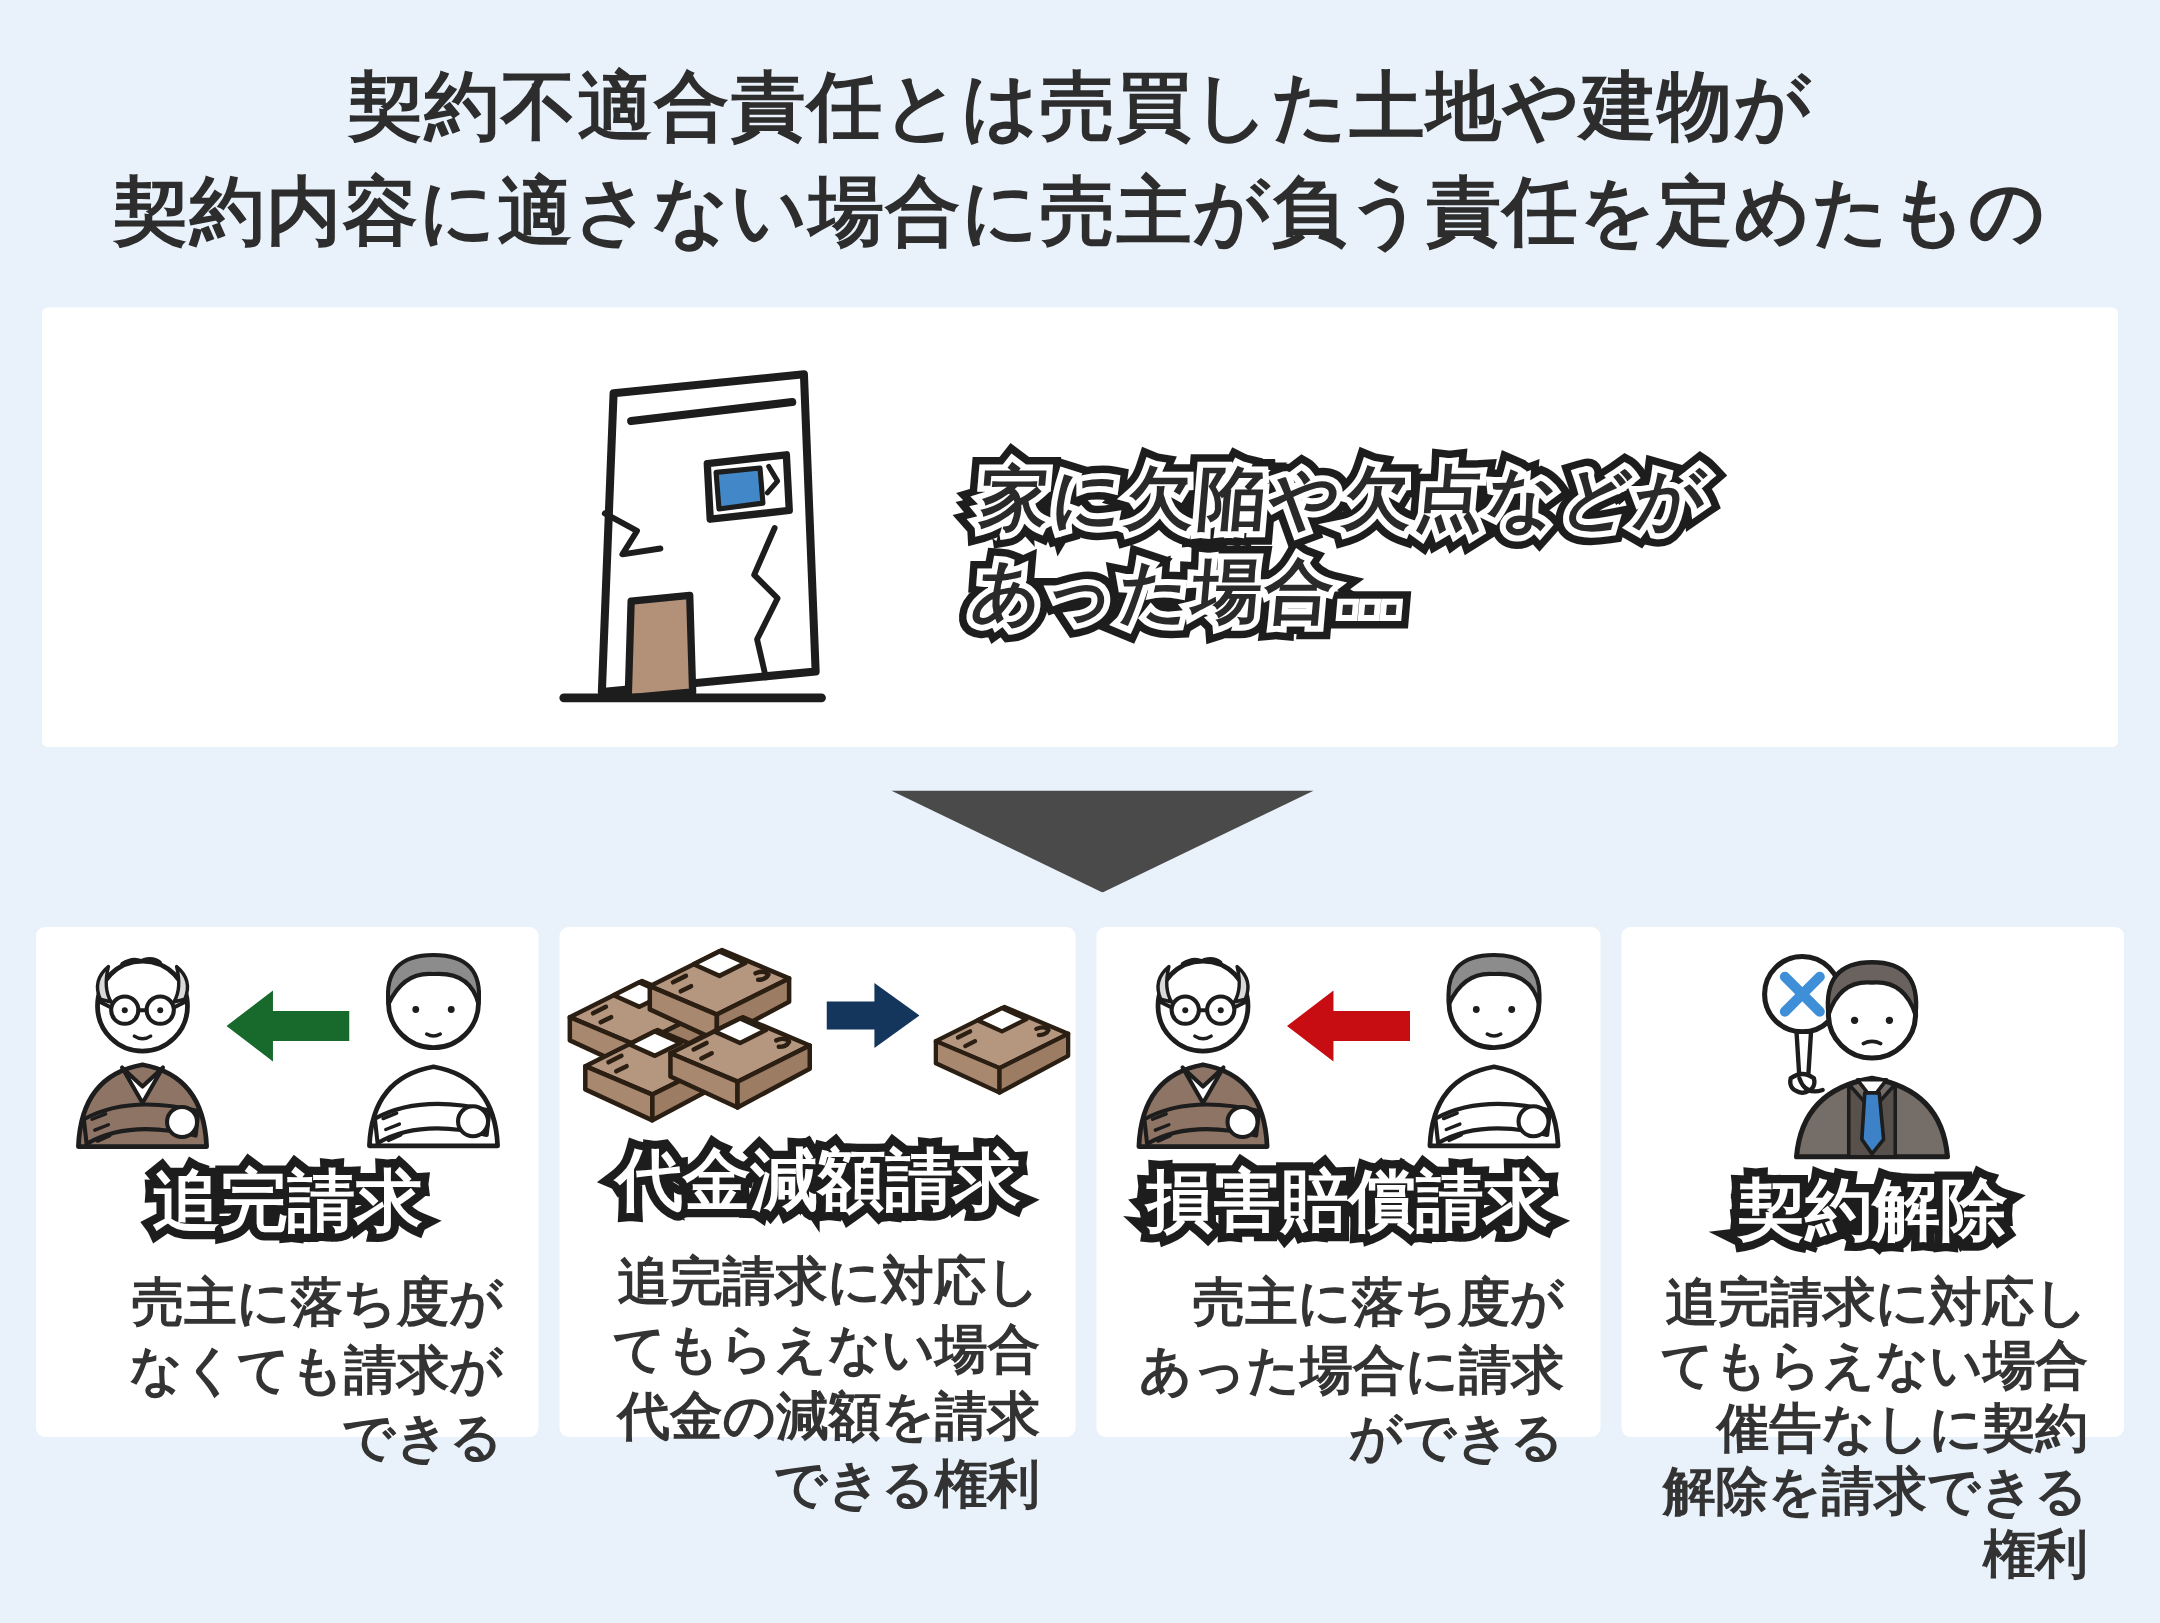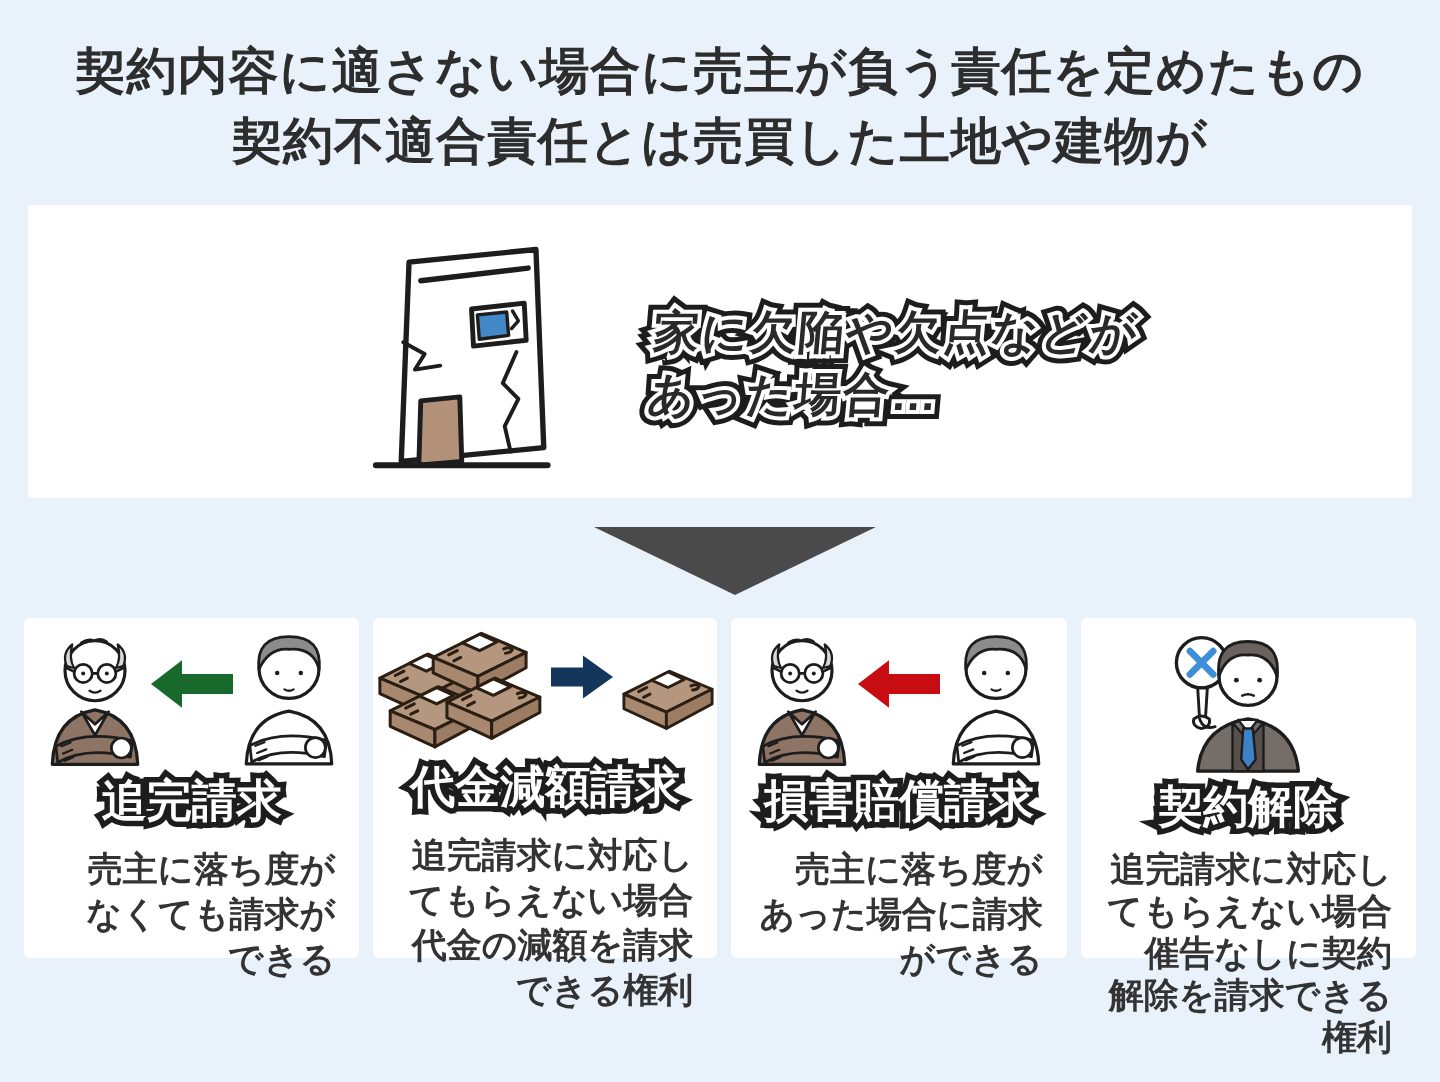--- a/index.html
+++ b/index.html
@@ -127,22 +127,22 @@
       <circle cx="68" cy="56" r="2.5" fill="#1d1d1d" stroke="none"></circle>
       <circle cx="92" cy="56" r="2.5" fill="#1d1d1d" stroke="none"></circle>
       <path d="M74,72 q6,-3 12,0" fill="none" stroke-width="2.5"></path>
     </g>
   </defs>
 </svg>
 
 <div class="page">
 
   <div class="main-title">
+    <div>契約不適合責任とは売買した土地や建物が</div>
     <div>契約内容に適さない場合に売主が負う責任を定めたもの</div>
-    <div>契約不適合責任とは売買した土地や建物が</div>
   </div>
 
   <div class="hero-panel">
     <svg class="house-svg" viewBox="0 0 210 260" stroke="#1d1d1d" stroke-linejoin="round" stroke-linecap="round">
       <polygon points="40,38 170,25 178,228 32,242" fill="#ffffff" stroke-width="5.5"></polygon>
       <path d="M52,57 L162,44" fill="none" stroke-width="5.5"></path>
       <polygon points="104,86 158,80 160,118 106,124" fill="#ffffff" stroke-width="5"></polygon>
       <polygon points="110,92 140,89 142,113 112,117" fill="#4288c8" stroke-width="3.5"></polygon>
       <path d="M146,88 l6,10 l-7,8" fill="none" stroke-width="3.5"></path>
       <polygon points="52,180 92,176 94,242 50,246" fill="#b39078" stroke-width="5"></polygon>

